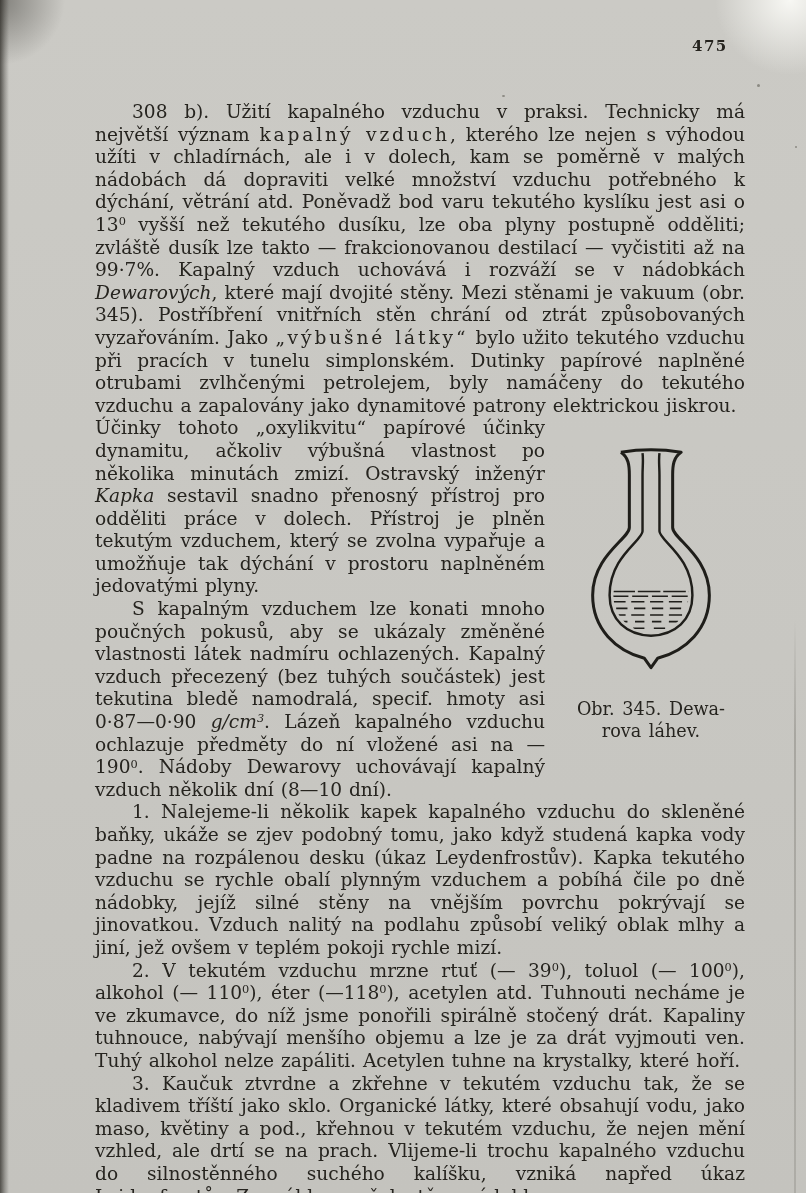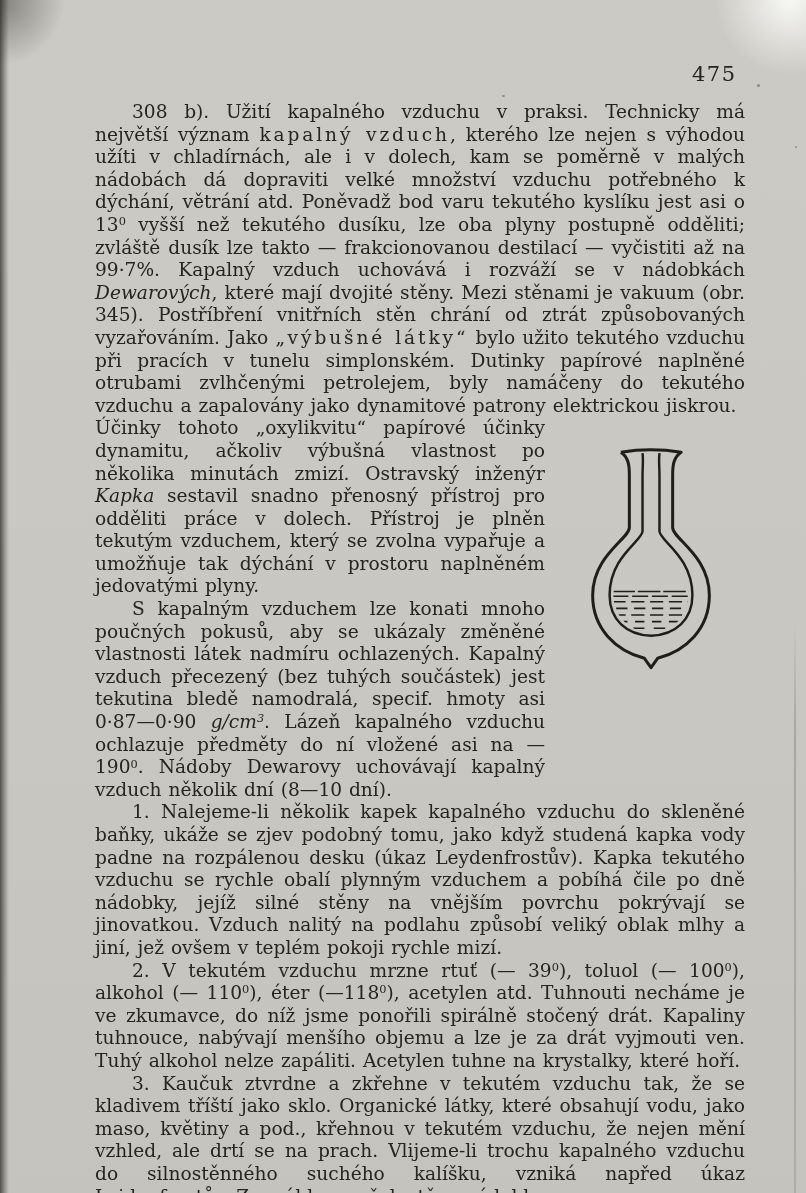--- a/index.html
+++ b/index.html
@@ -25,22 +25,22 @@
   .edge-right-line {
     position:absolute; left:794px; top:620px; width:2px; height:573px;
     background:linear-gradient(180deg, rgba(95,92,84,0), rgba(95,92,84,0.30) 20%, rgba(95,92,84,0.22));
   }
   .speck { position:absolute; border-radius:50%; background:rgba(62,60,52,0.45); }
   .speck.s1 { left:502px; top:95px;  width:3px; height:2px; }
   .speck.s2 { left:757px; top:84px;  width:3px; height:3px; }
   .speck.s3 { left:795px; top:146px; width:2px; height:2px; }
 
   .pagenum {
-    position:absolute; left:692px; top:62px;
-    font-size:21px; font-weight:normal; letter-spacing:1.5px;
+    position:absolute; left:692px; top:37px;
+    font-size:15px; font-weight:bold; letter-spacing:1.5px;
   }
 
   .content { position:absolute; left:95px; top:0; width:650px; }
   .para {
     margin:0; text-align:justify;
     font-size:18.6px; line-height:22.6px;
     word-spacing:1px;
   }
   .para.first { margin-top:101px; }
   .indent { text-indent:37px; }
@@ -96,20 +96,24 @@
             <line x1="44" y1="156" x2="126" y2="156" stroke-dasharray="24 3"></line>
             <line x1="44" y1="161" x2="126" y2="161" stroke-dasharray="17 4"></line>
             <line x1="44" y1="167" x2="126" y2="167" stroke-dasharray="14 6"></line>
             <line x1="48" y1="174" x2="126" y2="174" stroke-dasharray="12 7"></line>
             <line x1="44" y1="181" x2="126" y2="181" stroke-dasharray="14 6"></line>
             <line x1="50" y1="188" x2="126" y2="188" stroke-dasharray="10 8"></line>
             <line x1="44" y1="195" x2="126" y2="195" stroke-dasharray="12 10"></line>
             <line x1="52" y1="201" x2="120" y2="201" stroke-dasharray="9 12"></line>
           </g>
         </svg>
+        <span class="caption">
+          <span style="display:block">Obr. 345. Dewa-</span>
+          <span style="display:block">rova láhev.</span>
+        </span>
       </span><span><span>Účinky tohoto „oxylikvitu“ papírové účinky dynamitu, ačkoliv výbušná vlastnost po několika minutách zmizí. Ostravský inženýr </span><span class="i">Kapka</span><span> sestavil snadno přenosný přístroj pro odděliti práce v dolech. Přístroj je plněn tekutým vzduchem, který se zvolna vypařuje a umožňuje tak dýchání v prostoru naplněném jedovatými plyny.</span></span>
     </p>
 
 
     <p class="para indent"><span>S kapalným vzduchem lze konati mnoho poučných pokusů, aby se ukázaly změněné vlastnosti látek nadmíru ochlazených. Kapalný vzduch přecezený (bez tuhých součástek) jest tekutina bledě namodralá, specif. hmoty asi 0·87—0·90 </span><span class="i">g/cm</span><sup class="i">3</sup><span>. Lázeň kapalného vzduchu ochlazuje předměty do ní vložené asi na — 190</span><sup>0</sup><span>. Nádoby Dewarovy uchovávají kapalný vzduch několik dní (8—10 dní).</span></p>
 
     <p class="para indent"><span>1. Nalejeme-li několik kapek kapalného vzduchu do skleněné baňky, ukáže se zjev podobný tomu, jako když studená kapka vody padne na rozpálenou desku (úkaz Leydenfrostův). Kapka tekutého vzduchu se rychle obalí plynným vzduchem a pobíhá čile po dně nádobky, jejíž silné stěny na vnějším povrchu pokrývají se jinovatkou. Vzduch nalitý na podlahu způsobí veliký oblak mlhy a jiní, jež ovšem v teplém pokoji rychle mizí.</span></p>
 
     <p class="para indent"><span>2. V tekutém vzduchu mrzne rtuť (— 39</span><sup>0</sup><span>), toluol (— 100</span><sup>0</sup><span>), alkohol (— 110</span><sup>0</sup><span>), éter (—118</span><sup>0</sup><span>), acetylen atd. Tuhnouti necháme je ve zkumavce, do níž jsme ponořili spirálně stočený drát. Kapaliny tuhnouce, nabývají menšího objemu a lze je za drát vyjmouti ven. Tuhý alkohol nelze zapáliti. Acetylen tuhne na krystalky, které hoří.</span></p>
 

